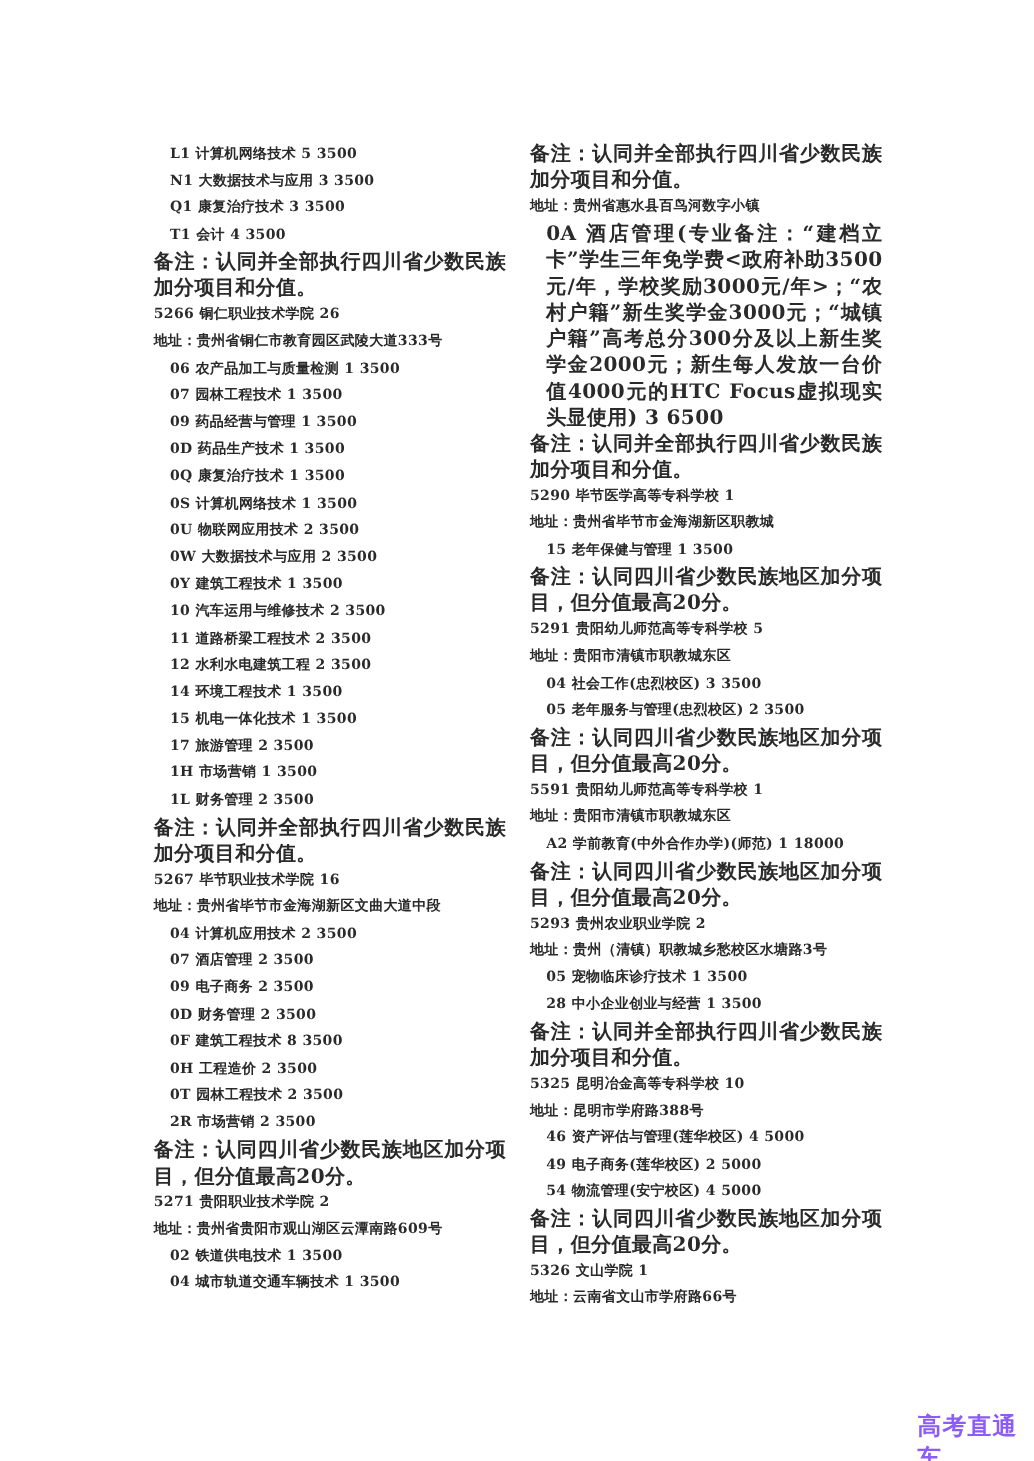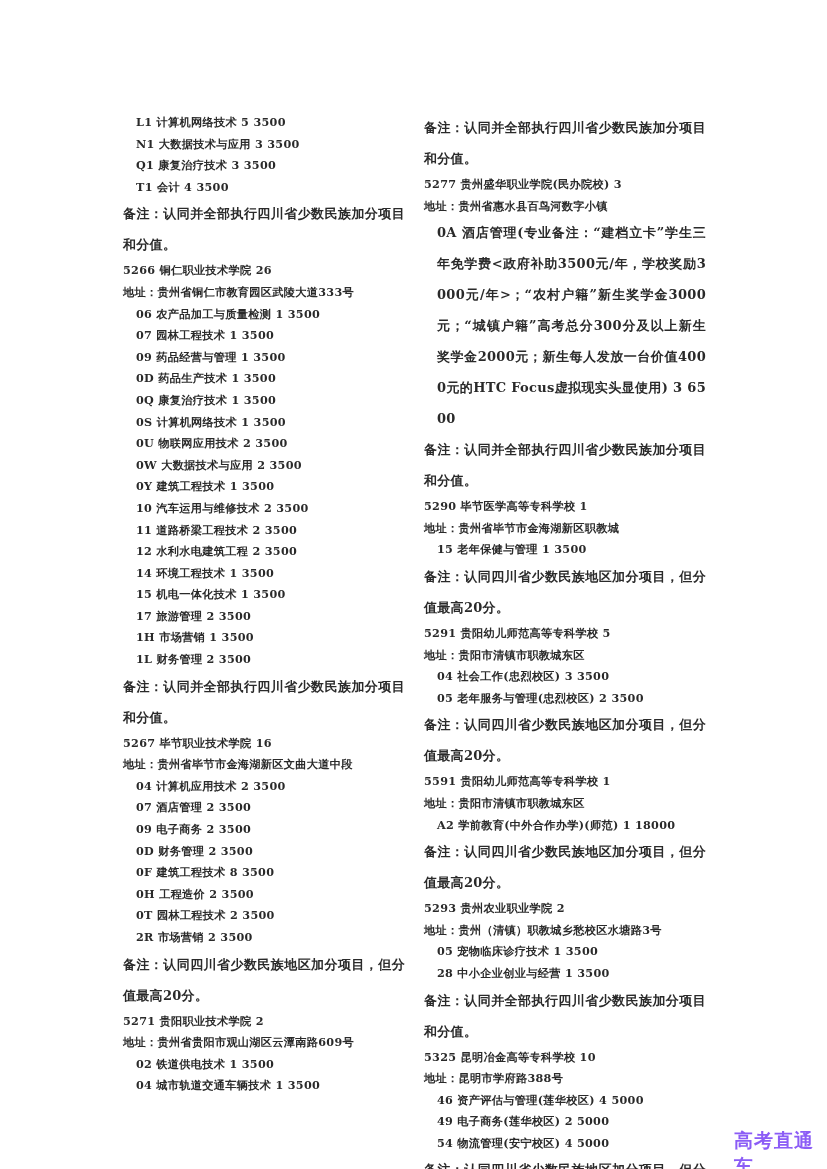--- a/index.html
+++ b/index.html
@@ -41,22 +41,22 @@
       white-space: normal;
       height: auto;
     }
     .indent { padding-left: 13px; }
     .note-text {
       display: block;
       width: 282px;
       text-align: justify;
       text-align-last: left;
       word-break: break-all;
-      line-height: 31px;
-      font-size: 13px;
+      line-height: 21px;
+      font-size: 16px;
     }
     .watermark {
       position: absolute;
       left: 690px;
       top: 1116px;
       font-family: "DejaVu Sans", "Liberation Sans", sans-serif;
       font-size: 19px;
       color: #8b5cf6;
       letter-spacing: 1px;
       margin-left: 44px;
@@ -125,21 +125,20 @@
     <div class="line">地址：贵州省贵阳市观山湖区云潭南路609号</div>
     <div class="line indent">02 铁道供电技术 1 3500</div>
     <div class="line indent">04 城市轨道交通车辆技术 1 3500</div>
   </div>
 
   <div class="col col-right">
     <div class="line wrap">
         <span class="note-text">备注：认同并全部执行四川省少数民族加分项目和分值。</span>
       </div>
 
-    <div class="line">5277 贵州盛华职业学院(民办院校) 3</div>
     <div class="line">地址：贵州省惠水县百鸟河数字小镇</div>
     <div class="line wrap indent">
         <span class="note-text" style="width:269px;text-indent:0">0A 酒店管理(专业备注：“建档立卡”学生三年免学费&lt;政府补助3500元/年，学校奖励3000元/年&gt;；“农村户籍”新生奖学金3000元；“城镇户籍”高考总分300分及以上新生奖学金2000元；新生每人发放一台价值4000元的HTC Focus虚拟现实头显使用) 3 6500</span>
       </div>
     <div class="line wrap">
         <span class="note-text">备注：认同并全部执行四川省少数民族加分项目和分值。</span>
       </div>
 
     <div class="line">5290 毕节医学高等专科学校 1</div>
     <div class="line">地址：贵州省毕节市金海湖新区职教城</div>

